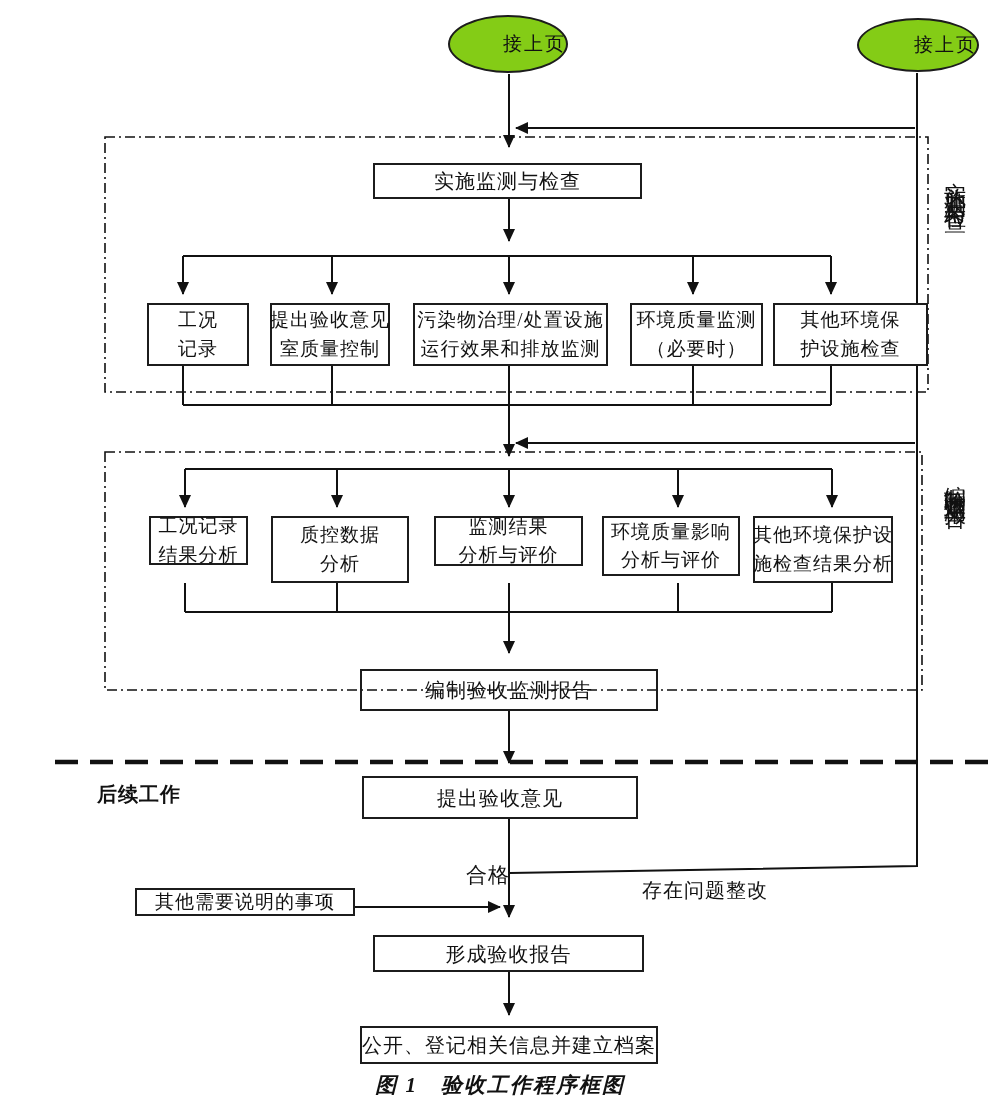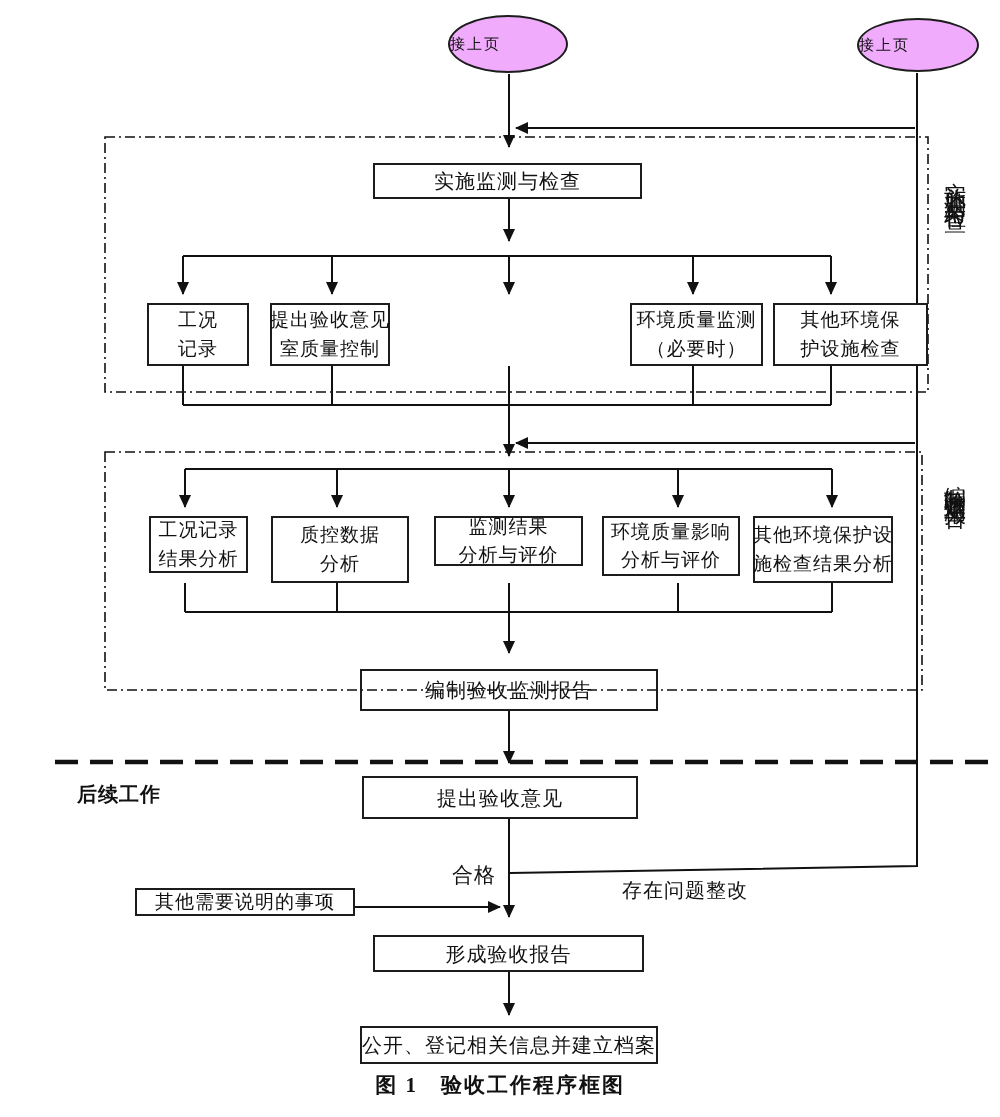--- a/index.html
+++ b/index.html
@@ -12,35 +12,35 @@
     position:absolute;z-index:1;box-sizing:border-box;
     border:2px solid #1c1c1c;background:#fff;
     display:flex;flex-direction:column;align-items:center;justify-content:center;
     text-align:center;font-size:19px;line-height:1.5;letter-spacing:1px;
   }
   .box.main{font-size:20px;}
   .box.ghost{background:transparent;}
   .box span{display:block;white-space:nowrap;}
   .ellipse{
     position:absolute;z-index:1;box-sizing:border-box;
-    border:2px solid #1c1c1c;border-radius:50%;background:#f0abfc;
-    display:flex;align-items:center;justify-content:flex-start;
-    font-size:15px;letter-spacing:2px;
+    border:2px solid #1c1c1c;border-radius:50%;background:#84cc16;
+    display:flex;align-items:center;justify-content:flex-end;
+    font-size:19px;letter-spacing:2px;
   }
   .vlabel{
     position:absolute;z-index:1;writing-mode:vertical-rl;text-orientation:upright;
     font-size:22px;letter-spacing:5px;line-height:1;white-space:nowrap;
   }
   .vlabel.tight{letter-spacing:3px;}
-  .flabel{position:absolute;z-index:2;font-size:20px;white-space:nowrap;letter-spacing:1px;}
+  .flabel{position:absolute;z-index:2;font-size:20px;white-space:nowrap;letter-spacing:1px;margin-left:20px;}
   .flabel.bold{font-weight:bold;}
-  .flabel.right{text-align:center;font-family:Liberation Serif, serif;}
+  .flabel.right{text-align:left;font-family:Liberation Serif, serif;}
   #caption{
     position:absolute;z-index:1;left:0;right:0;top:1071px;text-align:center;
-    font-weight:bold;font-size:21px;letter-spacing:2px;
+    font-weight:bold;font-size:21px;letter-spacing:2px;font-style:italic;
   }
 </style>
 </head>
 <body>
 
 <div id="canvas">
 
   <svg id="wires" width="1000" height="1117" viewBox="0 0 1000 1117">
     <defs>
       <marker id="ah" markerUnits="userSpaceOnUse" markerWidth="16" markerHeight="14" refX="12" refY="6" orient="auto">
@@ -126,30 +126,34 @@
   </div>
 
   <div class="box" style="left:147px;top:303px;width:102px;height:63px">
     <span>工况</span>
     <span>记录</span>
   </div>
   <div class="box" style="left:270px;top:303px;width:120px;height:63px">
     <span>提出验收意见</span>
     <span>室质量控制</span>
   </div>
+  <div class="box" style="left:413px;top:303px;width:195px;height:63px">
+    <span>污染物治理/处置设施</span>
+    <span>运行效果和排放监测</span>
+  </div>
   <div class="box" style="left:630px;top:303px;width:133px;height:63px">
     <span>环境质量监测</span>
     <span>（必要时）</span>
   </div>
   <div class="box" style="left:773px;top:303px;width:155px;height:63px">
     <span>其他环境保</span>
     <span>护设施检查</span>
   </div>
 
-  <div class="box" style="left:149px;top:516px;width:99px;height:57px">
+  <div class="box" style="left:149px;top:516px;width:99px;height:49px">
     <span>工况记录</span>
     <span>结果分析</span>
   </div>
   <div class="box" style="left:271px;top:516px;width:138px;height:67px">
     <span>质控数据</span>
     <span>分析</span>
   </div>
   <div class="box" style="left:434px;top:516px;width:149px;height:50px">
     <span>监测结果</span>
     <span>分析与评价</span>

